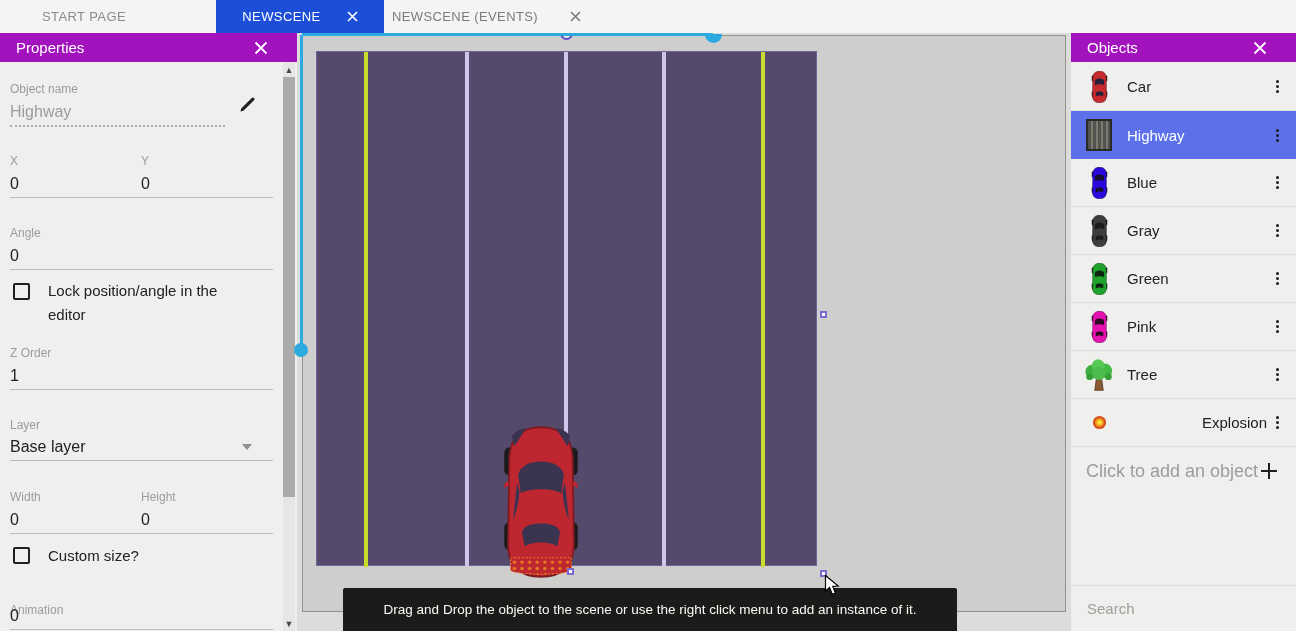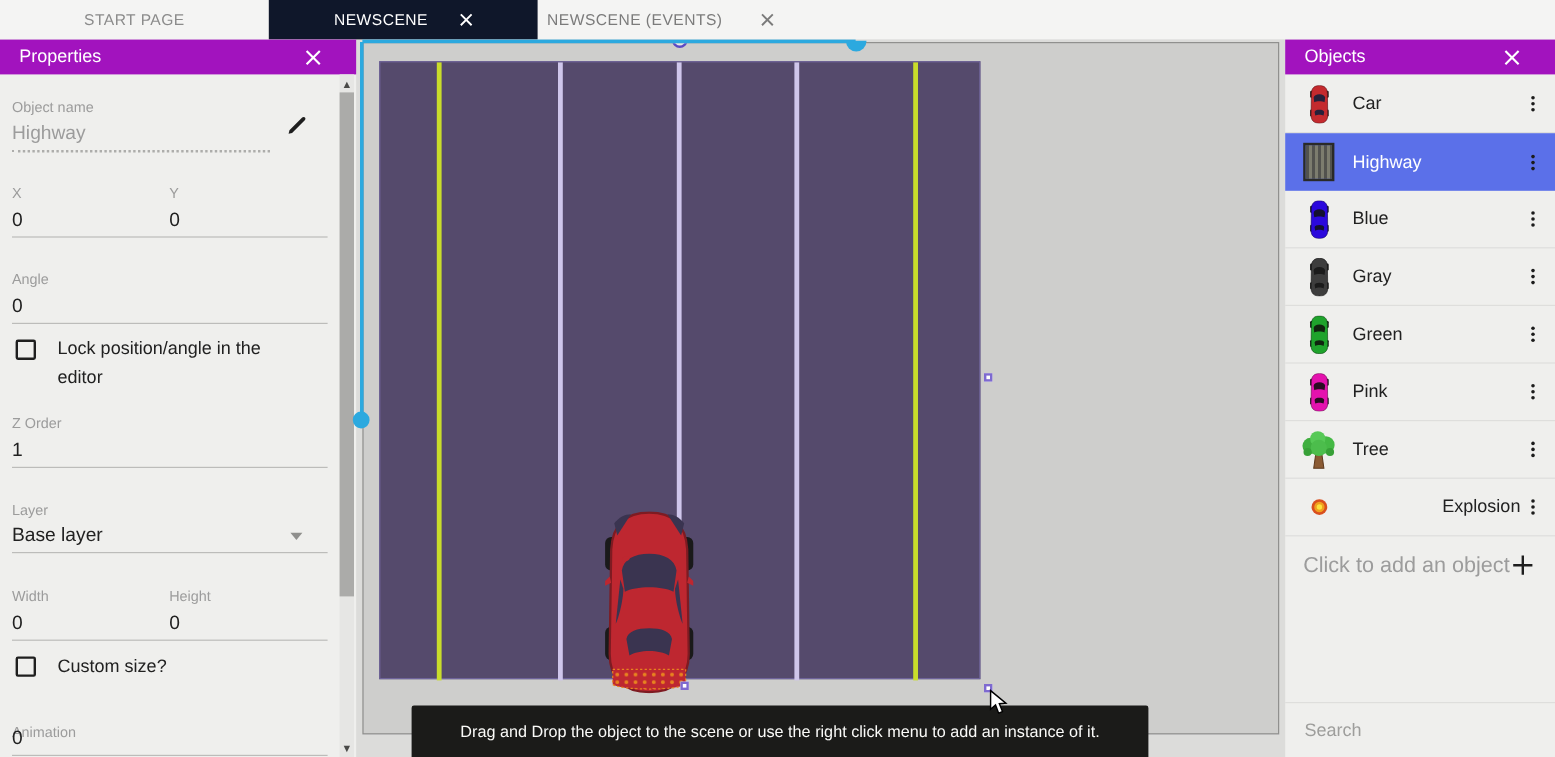--- a/index.html
+++ b/index.html
@@ -2,23 +2,23 @@
 <html><head>
 <meta charset="utf-8">
 <style>
   * { margin:0; padding:0; box-sizing:border-box; }
   html,body { width:1296px; height:631px; overflow:hidden; }
   body { font-family:"Liberation Sans", sans-serif; background:#DCDCDA; position:relative; }
   .abs { position:absolute; }
 
   
   .tabbar { left:0; top:0; width:1296px; height:33px; background:#F4F4F3; display:flex; }
-  .tab { width:224px; height:33px; display:flex; align-items:center; justify-content:center; gap:26px;
+  .tab { width:168px; height:33px; display:flex; align-items:center; justify-content:center; gap:26px;
          font-size:13px; letter-spacing:.4px; color:#8B8B8B; cursor:default; }
-  .tab.active { background:#0f172a; color:#FFFFFF; }
+  .tab.active { background:#1d4ed8; color:#FFFFFF;margin-left:48px; }
   .tab .tab-label { white-space:nowrap; }
   .tab svg { display:block; }
 
   
   .panel { background:#EFEFED; }
   .panel-header { position:absolute; left:0; top:0; right:0; height:29px; background:#A213BE;
                   display:flex; align-items:center; justify-content:space-between; padding:0 29px 0 16px; }
   .panel-title { color:#fff; font-size:15px; }
 
   .props { left:0; top:33px; width:297px; height:598px; position:absolute; }

